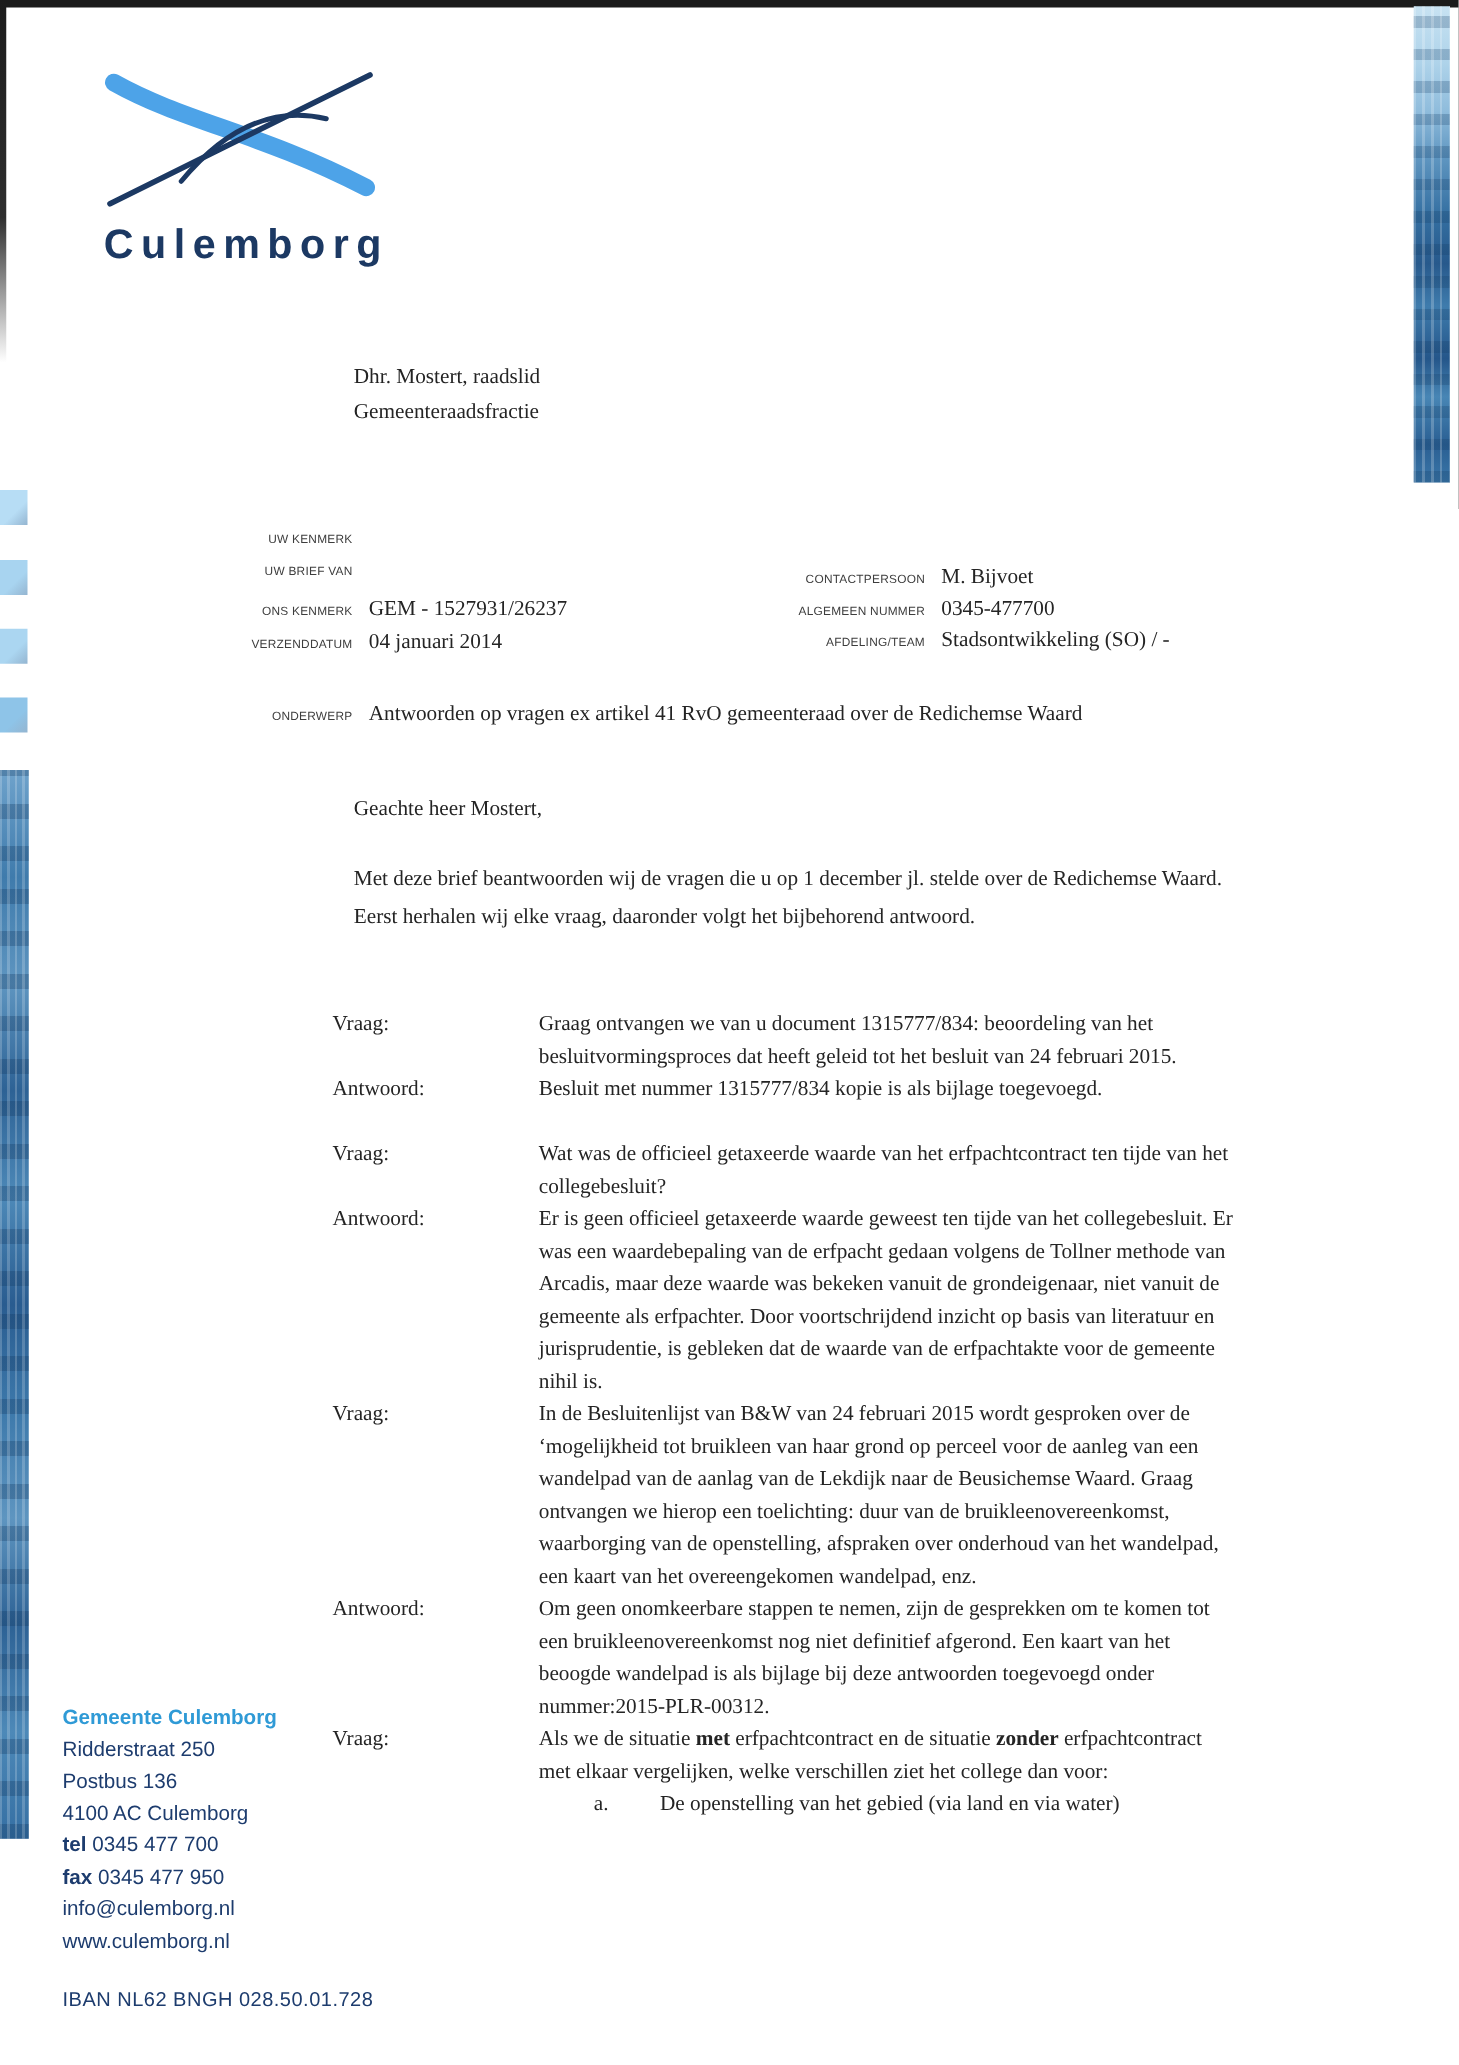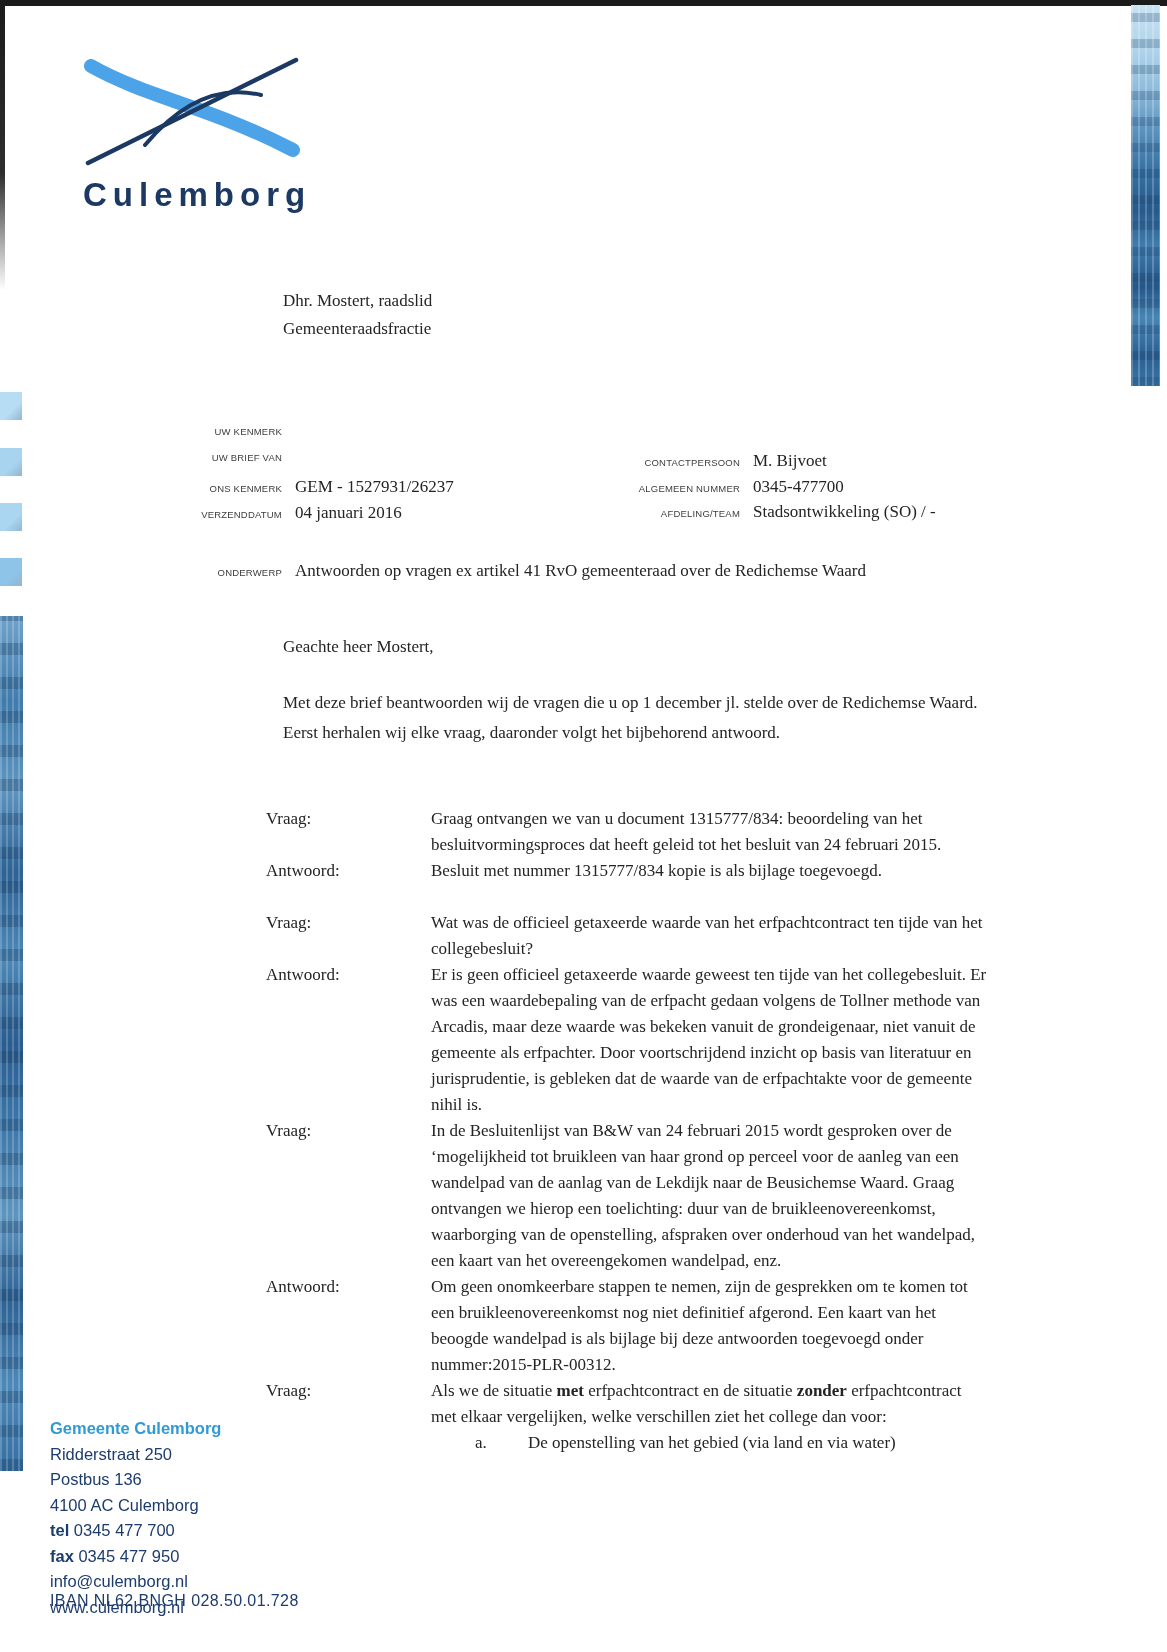--- a/index.html
+++ b/index.html
@@ -70,21 +70,21 @@
   .qa-row { display:flex; }
   .qa-row.gap { margin-top:26px; }
   .qa-label { flex:none; width:165px; }
   .qa-content { width:558px; }
   .qa-content b { font-weight:bold; }
   .qa-list { padding-left:209px; }
   .qa-list .marker { display:inline-block; width:53px; }
 
   
   .footer {
-    position:absolute; left:50px; top:1416px;
+    position:absolute; left:50px; top:1362px;
     font-family:"Liberation Sans", sans-serif; font-size:16.5px; line-height:25.5px;
     color:#1d3c6e;
   }
   .footer .line { white-space:nowrap; }
   .footer .brand { font-weight:bold; }
   .footer b { font-weight:bold; }
   .iban {
     position:absolute; left:50px; top:1592px;
     font-family:"Liberation Sans", sans-serif; font-size:16px; color:#1d3c6e; letter-spacing:.4px;
   }
@@ -128,21 +128,21 @@
       <div class="meta-row">
         <span class="meta-label">UW BRIEF VAN</span>
         <span class="meta-value"></span>
       </div>
       <div class="meta-row">
         <span class="meta-label">ONS KENMERK</span>
         <span class="meta-value">GEM - 1527931/26237</span>
       </div>
       <div class="meta-row">
         <span class="meta-label">VERZENDDATUM</span>
-        <span class="meta-value">04 januari 2016</span>
+        <span class="meta-value">04 januari 2014</span>
       </div>
     </div>
   <div class="meta-block meta-right" id="meta-right">
       <div class="meta-row">
         <span class="meta-label">CONTACTPERSOON</span>
         <span class="meta-value">M. Bijvoet</span>
       </div>
       <div class="meta-row">
         <span class="meta-label">ALGEMEEN NUMMER</span>
         <span class="meta-value">0345-477700</span>

